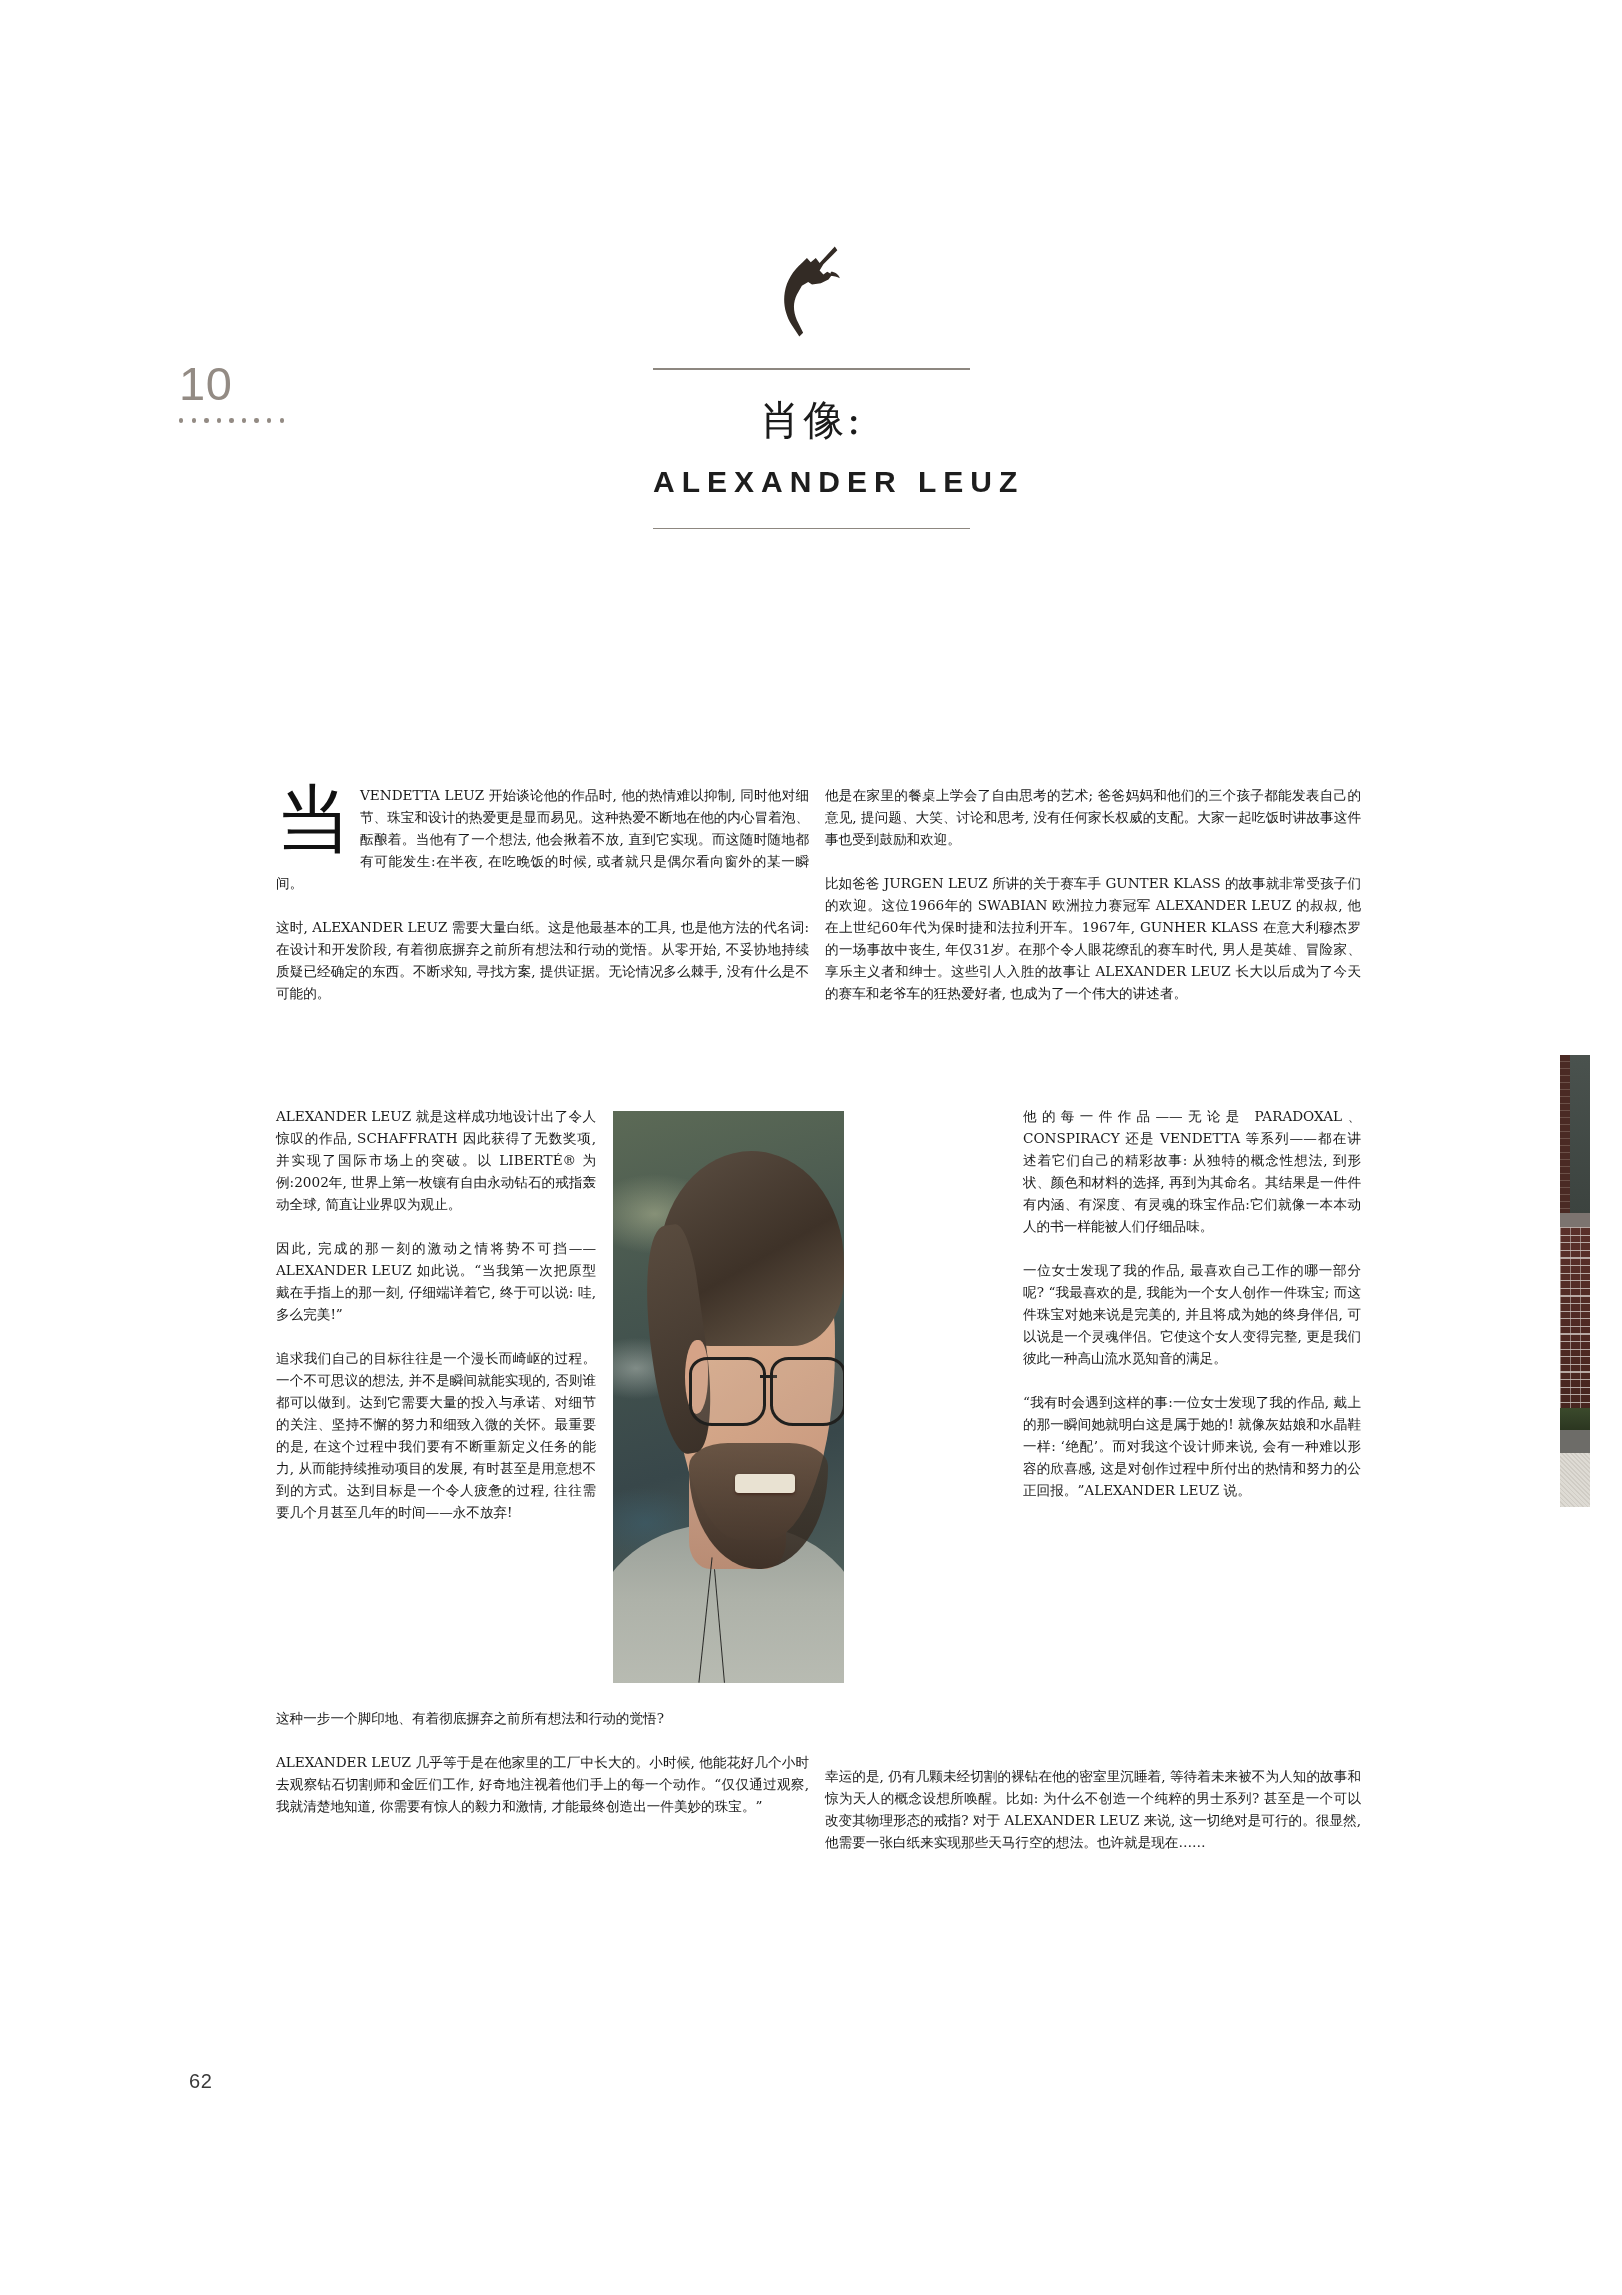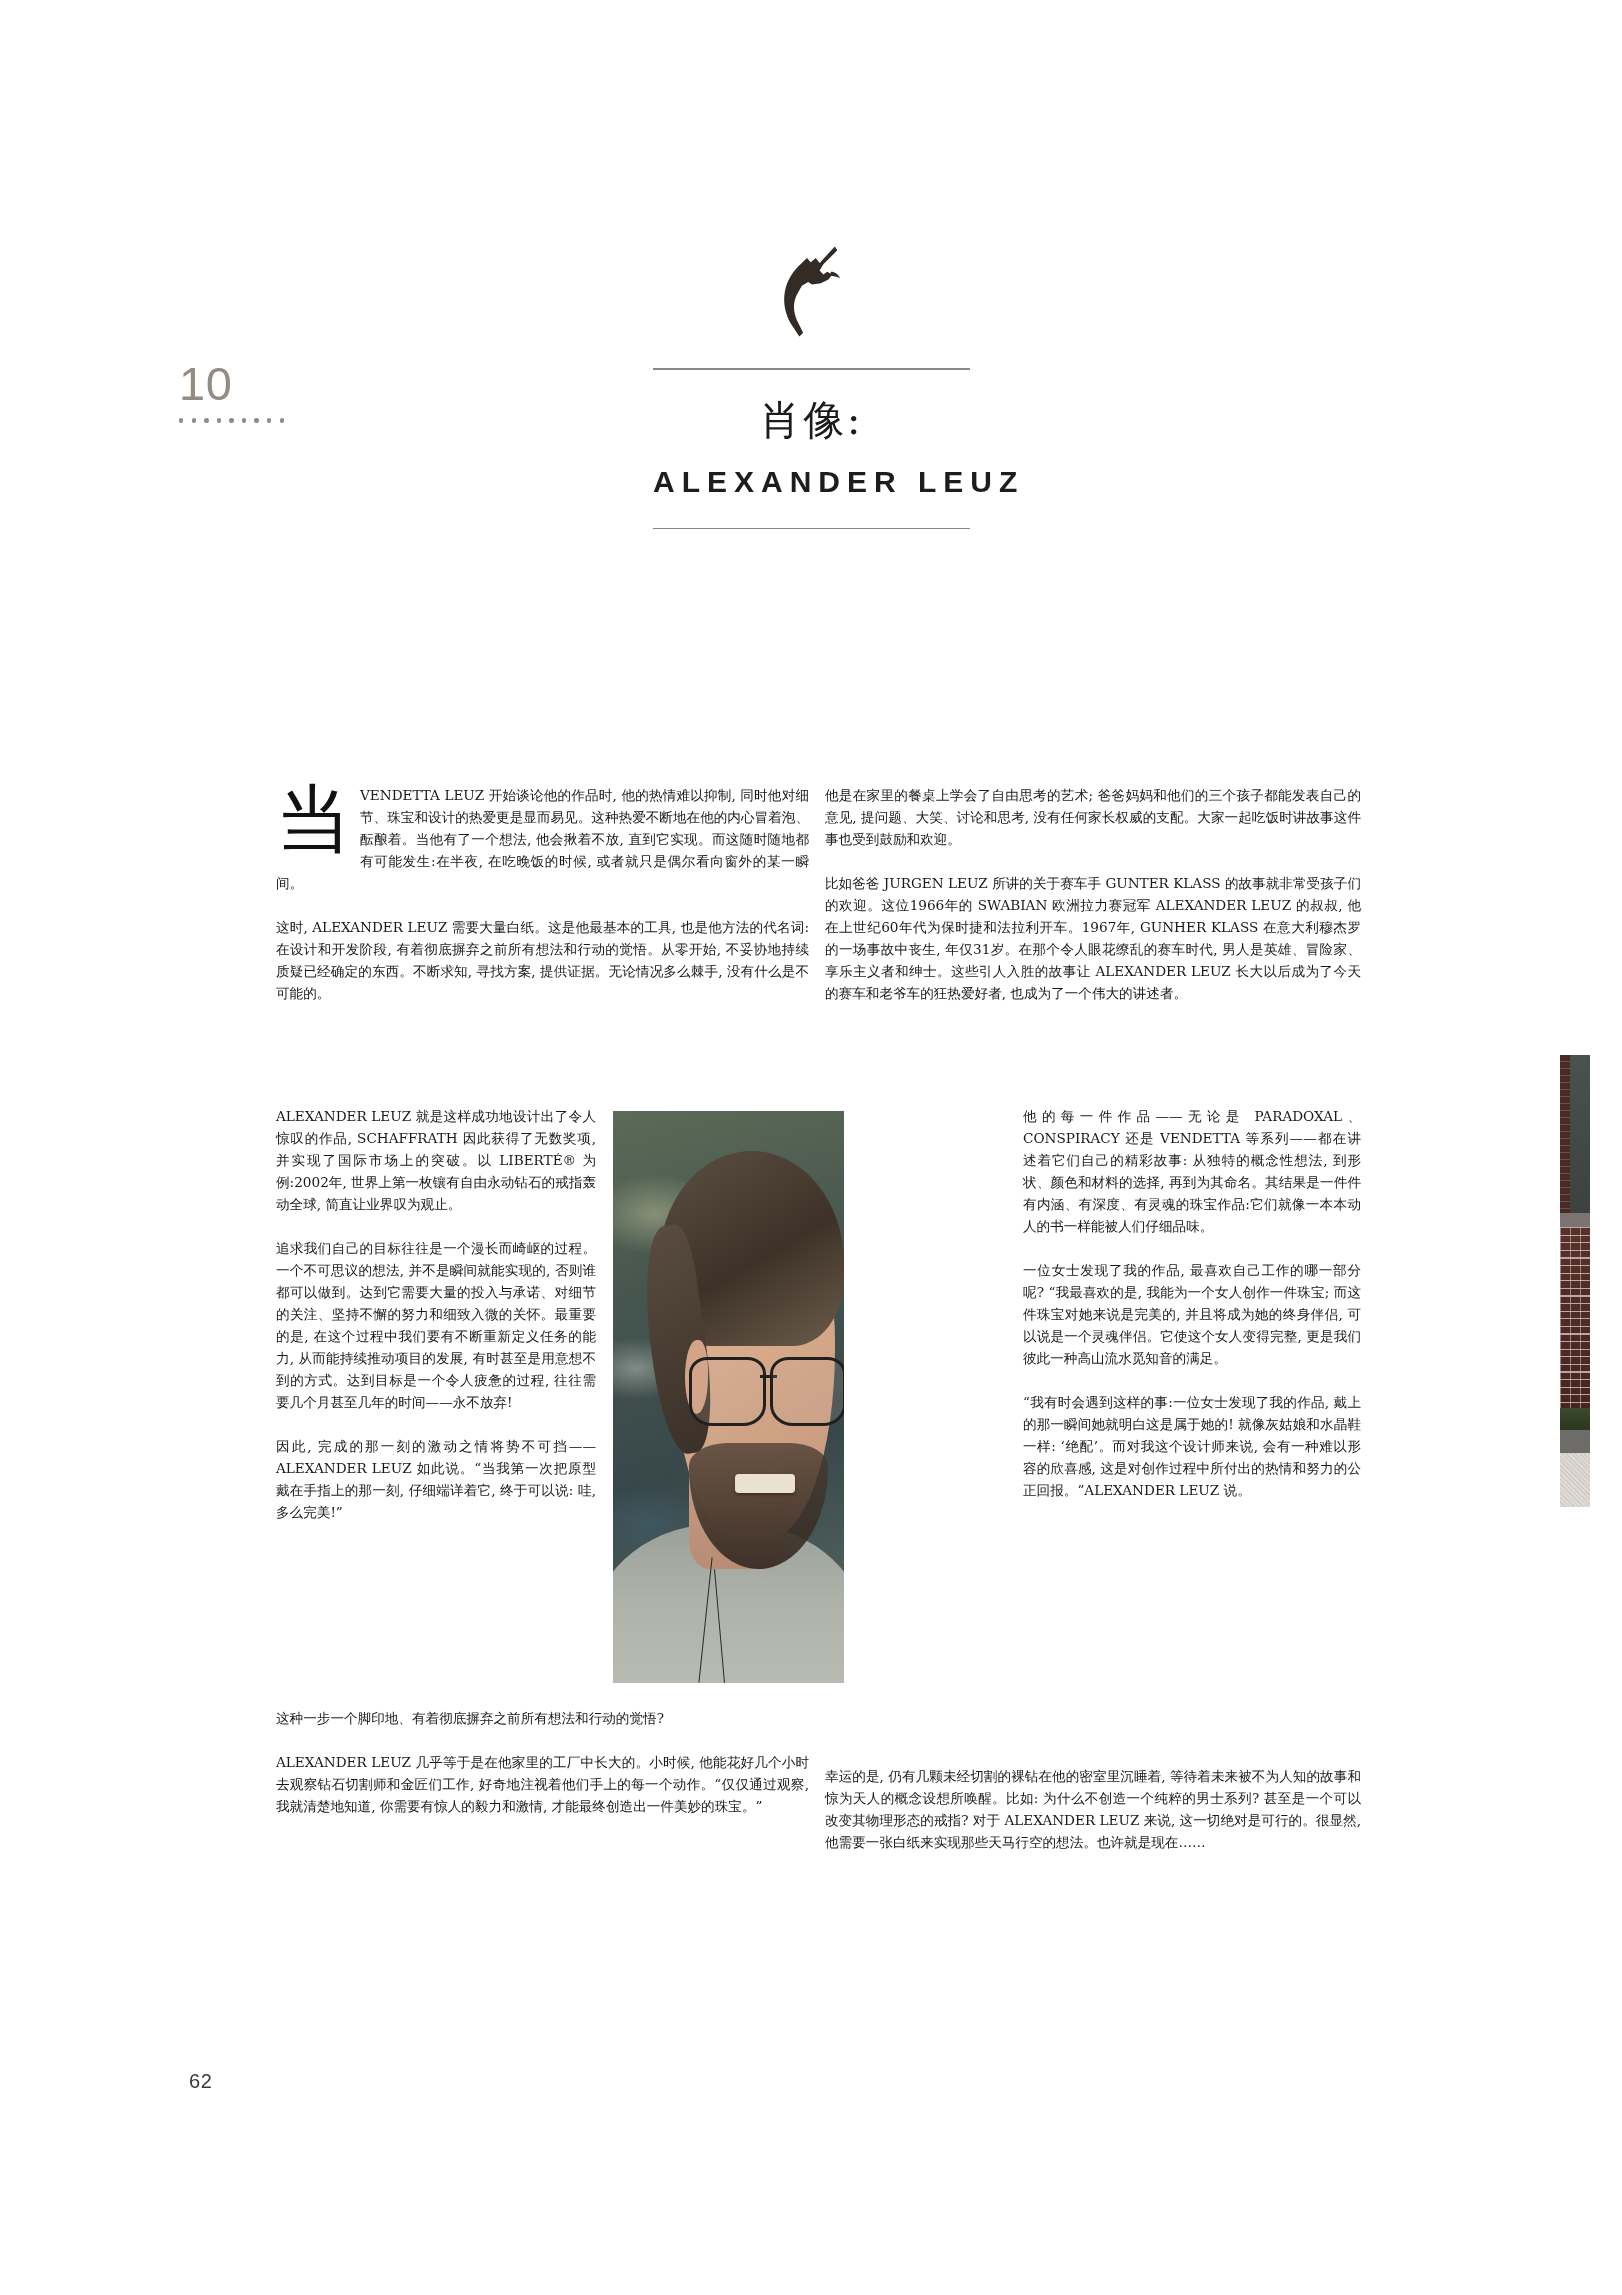--- a/index.html
+++ b/index.html
@@ -355,22 +355,22 @@
     <div class="rule rule-bottom"></div>
   </div>
 
   <div class="col" id="col-left-top">
     <p class="dropcap-para"><span class="dropcap">当</span><span>VENDETTA LEUZ 开始谈论他的作品时, 他的热情难以抑制, 同时他对细节、珠宝和设计的热爱更是显而易见。这种热爱不断地在他的内心冒着泡、酝酿着。当他有了一个想法, 他会揪着不放, 直到它实现。而这随时随地都有可能发生:在半夜, 在吃晚饭的时候, 或者就只是偶尔看向窗外的某一瞬间。</span></p>
     <p>这时, ALEXANDER LEUZ 需要大量白纸。这是他最基本的工具, 也是他方法的代名词: 在设计和开发阶段, 有着彻底摒弃之前所有想法和行动的觉悟。从零开始, 不妥协地持续质疑已经确定的东西。不断求知, 寻找方案, 提供证据。无论情况多么棘手, 没有什么是不可能的。</p>
   </div>
 
   <div class="col" id="col-left-narrow">
     <p>ALEXANDER LEUZ 就是这样成功地设计出了令人惊叹的作品, SCHAFFRATH 因此获得了无数奖项, 并实现了国际市场上的突破。以 LIBERTÉ® 为例:2002年, 世界上第一枚镶有自由永动钻石的戒指轰动全球, 简直让业界叹为观止。</p>
+    <p>因此, 完成的那一刻的激动之情将势不可挡——ALEXANDER LEUZ 如此说。“当我第一次把原型戴在手指上的那一刻, 仔细端详着它, 终于可以说: 哇, 多么完美!”</p>
     <p>追求我们自己的目标往往是一个漫长而崎岖的过程。一个不可思议的想法, 并不是瞬间就能实现的, 否则谁都可以做到。达到它需要大量的投入与承诺、对细节的关注、坚持不懈的努力和细致入微的关怀。最重要的是, 在这个过程中我们要有不断重新定义任务的能力, 从而能持续推动项目的发展, 有时甚至是用意想不到的方式。达到目标是一个令人疲惫的过程, 往往需要几个月甚至几年的时间——永不放弃!</p>
-    <p>因此, 完成的那一刻的激动之情将势不可挡——ALEXANDER LEUZ 如此说。“当我第一次把原型戴在手指上的那一刻, 仔细端详着它, 终于可以说: 哇, 多么完美!”</p>
   </div>
 
   <div class="col" id="col-left-bottom">
     <p>这种一步一个脚印地、有着彻底摒弃之前所有想法和行动的觉悟?</p>
     <p>ALEXANDER LEUZ 几乎等于是在他家里的工厂中长大的。小时候, 他能花好几个小时去观察钻石切割师和金匠们工作, 好奇地注视着他们手上的每一个动作。“仅仅通过观察, 我就清楚地知道, 你需要有惊人的毅力和激情, 才能最终创造出一件美妙的珠宝。”</p>
   </div>
 
   <div class="col" id="col-right-top">
     <p>他是在家里的餐桌上学会了自由思考的艺术; 爸爸妈妈和他们的三个孩子都能发表自己的意见, 提问题、大笑、讨论和思考, 没有任何家长权威的支配。大家一起吃饭时讲故事这件事也受到鼓励和欢迎。</p>
     <p>比如爸爸 JURGEN LEUZ 所讲的关于赛车手 GUNTER KLASS 的故事就非常受孩子们的欢迎。这位1966年的 SWABIAN 欧洲拉力赛冠军 ALEXANDER LEUZ 的叔叔, 他在上世纪60年代为保时捷和法拉利开车。1967年, GUNHER KLASS 在意大利穆杰罗的一场事故中丧生, 年仅31岁。在那个令人眼花缭乱的赛车时代, 男人是英雄、冒险家、享乐主义者和绅士。这些引人入胜的故事让 ALEXANDER LEUZ 长大以后成为了今天的赛车和老爷车的狂热爱好者, 也成为了一个伟大的讲述者。</p>

